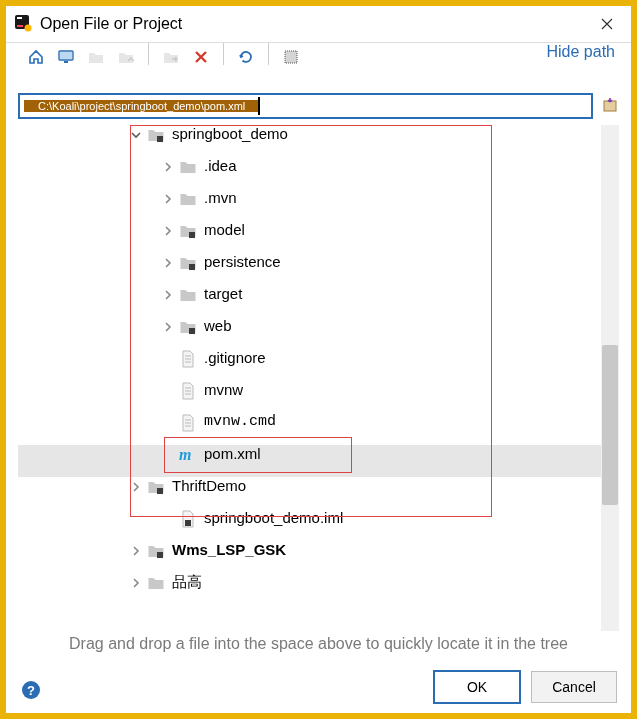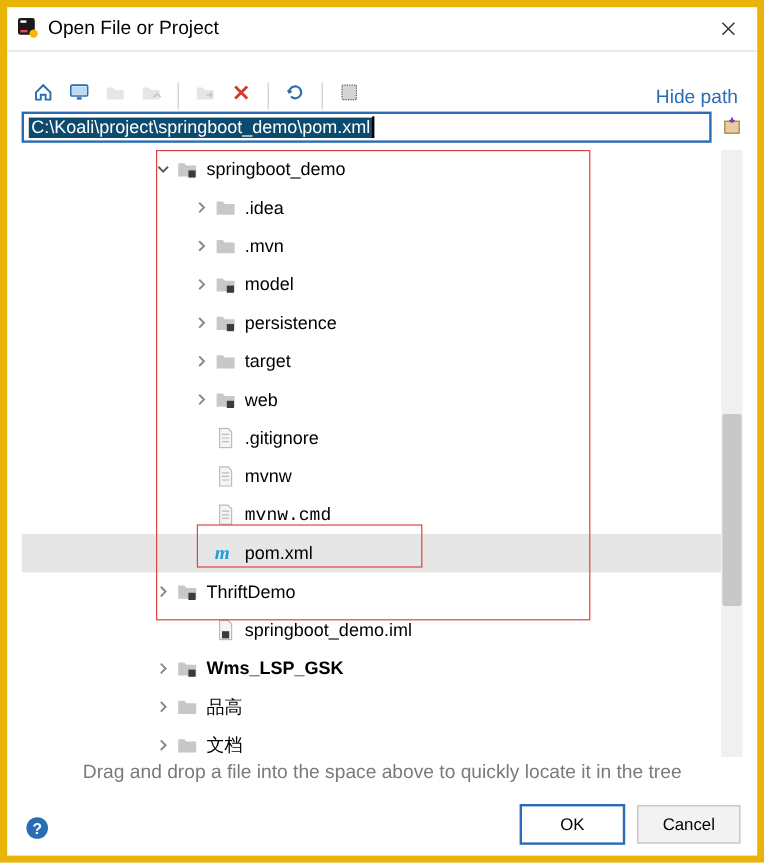--- a/index.html
+++ b/index.html
@@ -1,33 +1,33 @@
 <!DOCTYPE html>
 <html><head>
 <meta charset="utf-8">
 <style>
 html,body{margin:0;padding:0;font-family:"Segoe UI",-apple-system,Tahoma,sans-serif;font-size:13px;color:#000;background:#fff;user-select:none}
 .window{width:637px;height:719px;border:6px solid #eab308;box-sizing:border-box;display:flex;flex-direction:column;background:#fff}
 .titlebar{height:36px;display:flex;align-items:center;padding:0 0 0 8px;border-bottom:1px solid #ddd}
 .titlebar svg{flex:none}
 .title{margin-left:8px;font-size:16px;flex:1}
 .tb-close{width:48px;height:36px;display:flex;align-items:center;justify-content:center;cursor:default}
-.toolbar{height:48px;display:flex;align-items:flex-end;padding:0 16px;gap:2px}
+.toolbar{height:48px;display:flex;align-items:flex-start;padding:0 16px;gap:2px}
 .tbtn{width:28px;height:28px;display:flex;align-items:center;justify-content:center;border-radius:2px;cursor:default}
 .tbtn.dis{opacity:.45}
 .tsep{width:1px;height:22px;background:#ccc;margin:0 6px}
 .spacer{flex:1}
 .hidepath{color:#2a6db5;font-size:16px;cursor:default}
 .pathrow{height:30px;display:flex;align-items:center;padding:0 12px;gap:8px}
 .pathinput{flex:1;height:26px;border:2px solid #2a6db5;box-sizing:border-box;padding:0 4px;display:flex;align-items:center;background:#fff;position:relative;overflow:hidden}
-.pathinput .sel{background:#0c4a6e;color:#fff;font-size:15px;padding:0 2px;white-space:nowrap}
+.pathinput .sel{background:#a16207;color:#fff;font-size:11px;padding:0 14px;white-space:nowrap}
 .caret{width:2px;height:18px;background:#000;margin-left:-1px}
 .tree{flex:1;margin:4px 12px 0 12px;position:relative;overflow:hidden}
 .tree-inner{position:absolute;left:0;top:0;right:0}
-.row{height:26px;display:flex;align-items:center;padding-left:0;font-size:15px;white-space:nowrap}
+.row{height:26px;display:flex;padding-left:0;font-size:15px;white-space:nowrap}
 .row .arrow{width:20px;height:20px;display:flex;align-items:center;justify-content:center;color:#5a5a5a;cursor:default}
 .row .arrow.blank{visibility:hidden}
 .row .ic{width:20px;height:20px;display:flex;align-items:center;justify-content:center;margin-right:6px}
 .indent{display:inline-block}
 
 .ann{position:absolute;border:1px solid #d44;pointer-events:none}
 .tree-scroll{position:absolute;right:0;top:0;bottom:0;width:18px;background:#f0f0f0;display:flex;flex-direction:column;align-items:center}
 .tree-thumb{width:16px;background:#c8c8c8;border-radius:2px}
 .selband{position:absolute;left:0;right:18px;height:26px;background:#e6e6e6}
 .hint{text-align:center;font-size:16px;color:#7a7a7a;padding:4px 0 8px 0}
@@ -321,34 +321,20 @@
               <path d="M3 1 L7 5 L3 9" fill="none" stroke="#888" stroke-width="1.6"></path>
             </svg>
           </span>
           <span class="ic">
             <svg width="18" height="16" viewBox="0 0 18 16">
               <path d="M1.5 3 h5 l2 2 h8 v9 h-15z" fill="#c8c8c8"></path>
             </svg>
           </span>
           <span>品高</span>
         </div>
-        <div class="row" style="height: 32px;">
-          <span class="indent" style="width:108px"></span>
-          <span class="arrow">
-            <svg width="10" height="10" viewBox="0 0 10 10">
-              <path d="M3 1 L7 5 L3 9" fill="none" stroke="#888" stroke-width="1.6"></path>
-            </svg>
-          </span>
-          <span class="ic">
-            <svg width="18" height="16" viewBox="0 0 18 16">
-              <path d="M1.5 3 h5 l2 2 h8 v9 h-15z" fill="#c8c8c8"></path>
-            </svg>
-          </span>
-          <span>文档</span>
-        </div>
       </div>
     <div class="tree-scroll">
       <div class="tree-thumb" id="tree-thumb" style="margin-top: 220px; height: 160px;"></div>
     </div>
   <div class="ann" style="left: 112px; top: 0px; width: 360px; height: 390px;"></div>
       <div class="ann" style="left: 146px; top: 312px; width: 186px; height: 34px;"></div>
     </div>
 
   <div class="hint">Drag and drop a file into the space above to quickly locate it in the tree</div>
 

